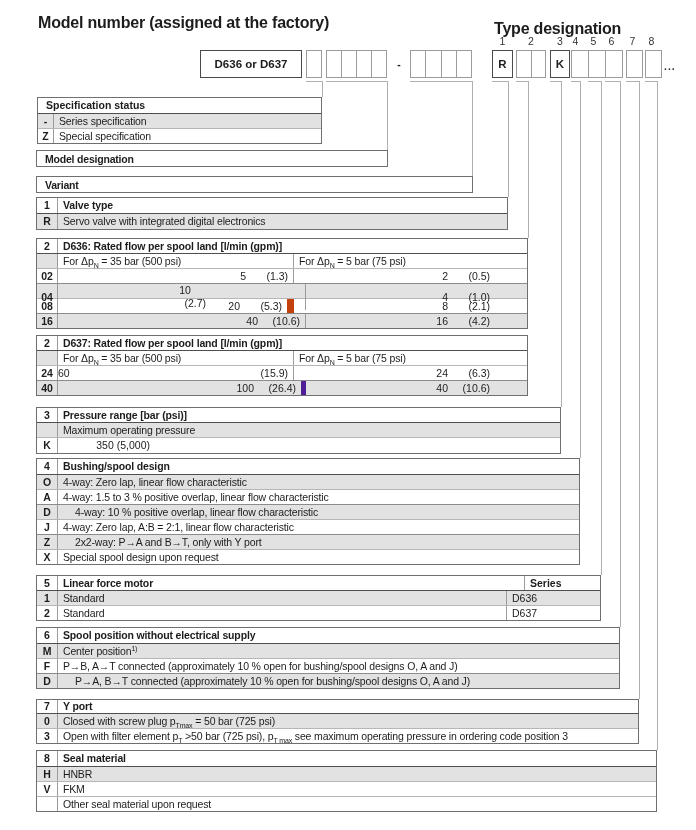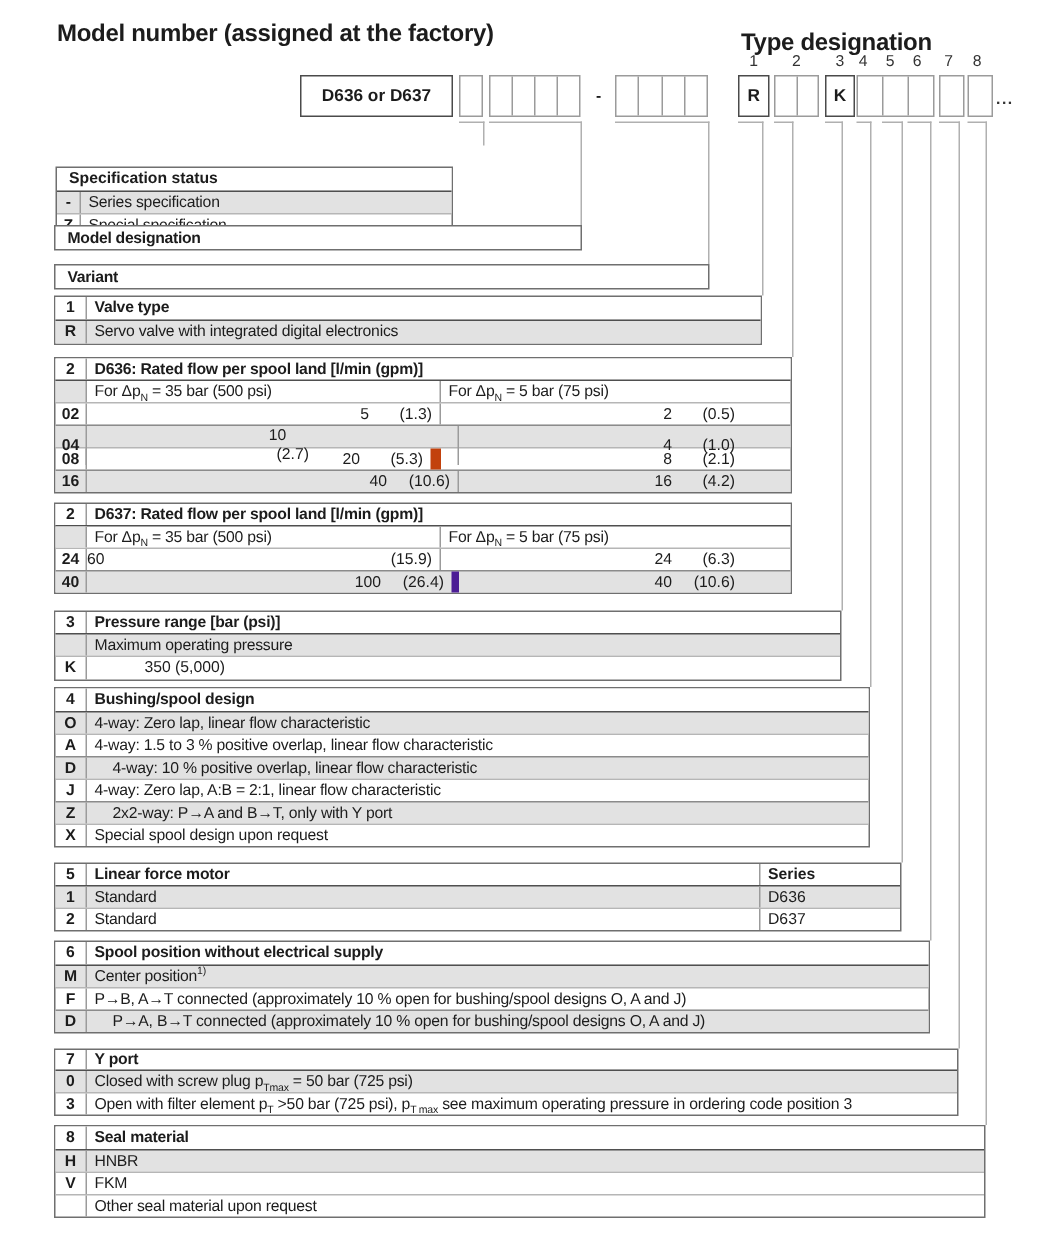--- a/index.html
+++ b/index.html
@@ -111,21 +111,21 @@
   <div class="vline" style="left:580px;top:81px;height:377px;"></div>
   <div class="hline" style="left:588px;top:81px;width:14px;"></div>
   <div class="vline" style="left:601px;top:81px;height:494px;"></div>
   <div class="hline" style="left:605px;top:81px;width:16px;"></div>
   <div class="vline" style="left:620px;top:81px;height:546px;"></div>
   <div class="hline" style="left:626px;top:81px;width:14px;"></div>
   <div class="vline" style="left:639px;top:81px;height:618px;"></div>
   <div class="hline" style="left:645px;top:81px;width:13px;"></div>
   <div class="vline" style="left:657px;top:81px;height:669px;"></div>
 
-  <div class="tbl" style="left:37px;top:97px;width:265px;margin-top:14px;">
+  <div class="tbl" style="left:37px;top:97px;width:285px;">
     <div class="titlerow" style="grid-template-columns:1fr;padding-left:8px;">
       <div>Specification status</div>
     </div>
     <div class="trow gspec shaded dkt">
       <div class="code">-</div>
       <div class="desc">Series specification</div>
     </div>
     <div class="trow gspec">
       <div class="code">Z</div>
       <div class="desc">Special specification</div>
@@ -287,21 +287,21 @@
     <div class="trow g2">
       <div class="code">X</div>
       <div class="desc">Special spool design upon request</div>
     </div>
   </div>
 
   <div class="tbl" style="left:36px;top:575px;width:565px;">
     <div class="titlerow g3ser" style="height:14px;">
       <div class="code">5</div>
       <div class="desc">Linear force motor</div>
-      <div class="sercell" style="font-weight:bold;">Series</div>
+      <div class="sercell" style="font-weight:bold;margin-left:18px;">Series</div>
     </div>
     <div class="trow g3ser shaded dkt">
       <div class="code">1</div>
       <div class="desc">Standard</div>
       <div class="sercell">D636</div>
     </div>
     <div class="trow g3ser">
       <div class="code">2</div>
       <div class="desc">Standard</div>
       <div class="sercell">D637</div>

